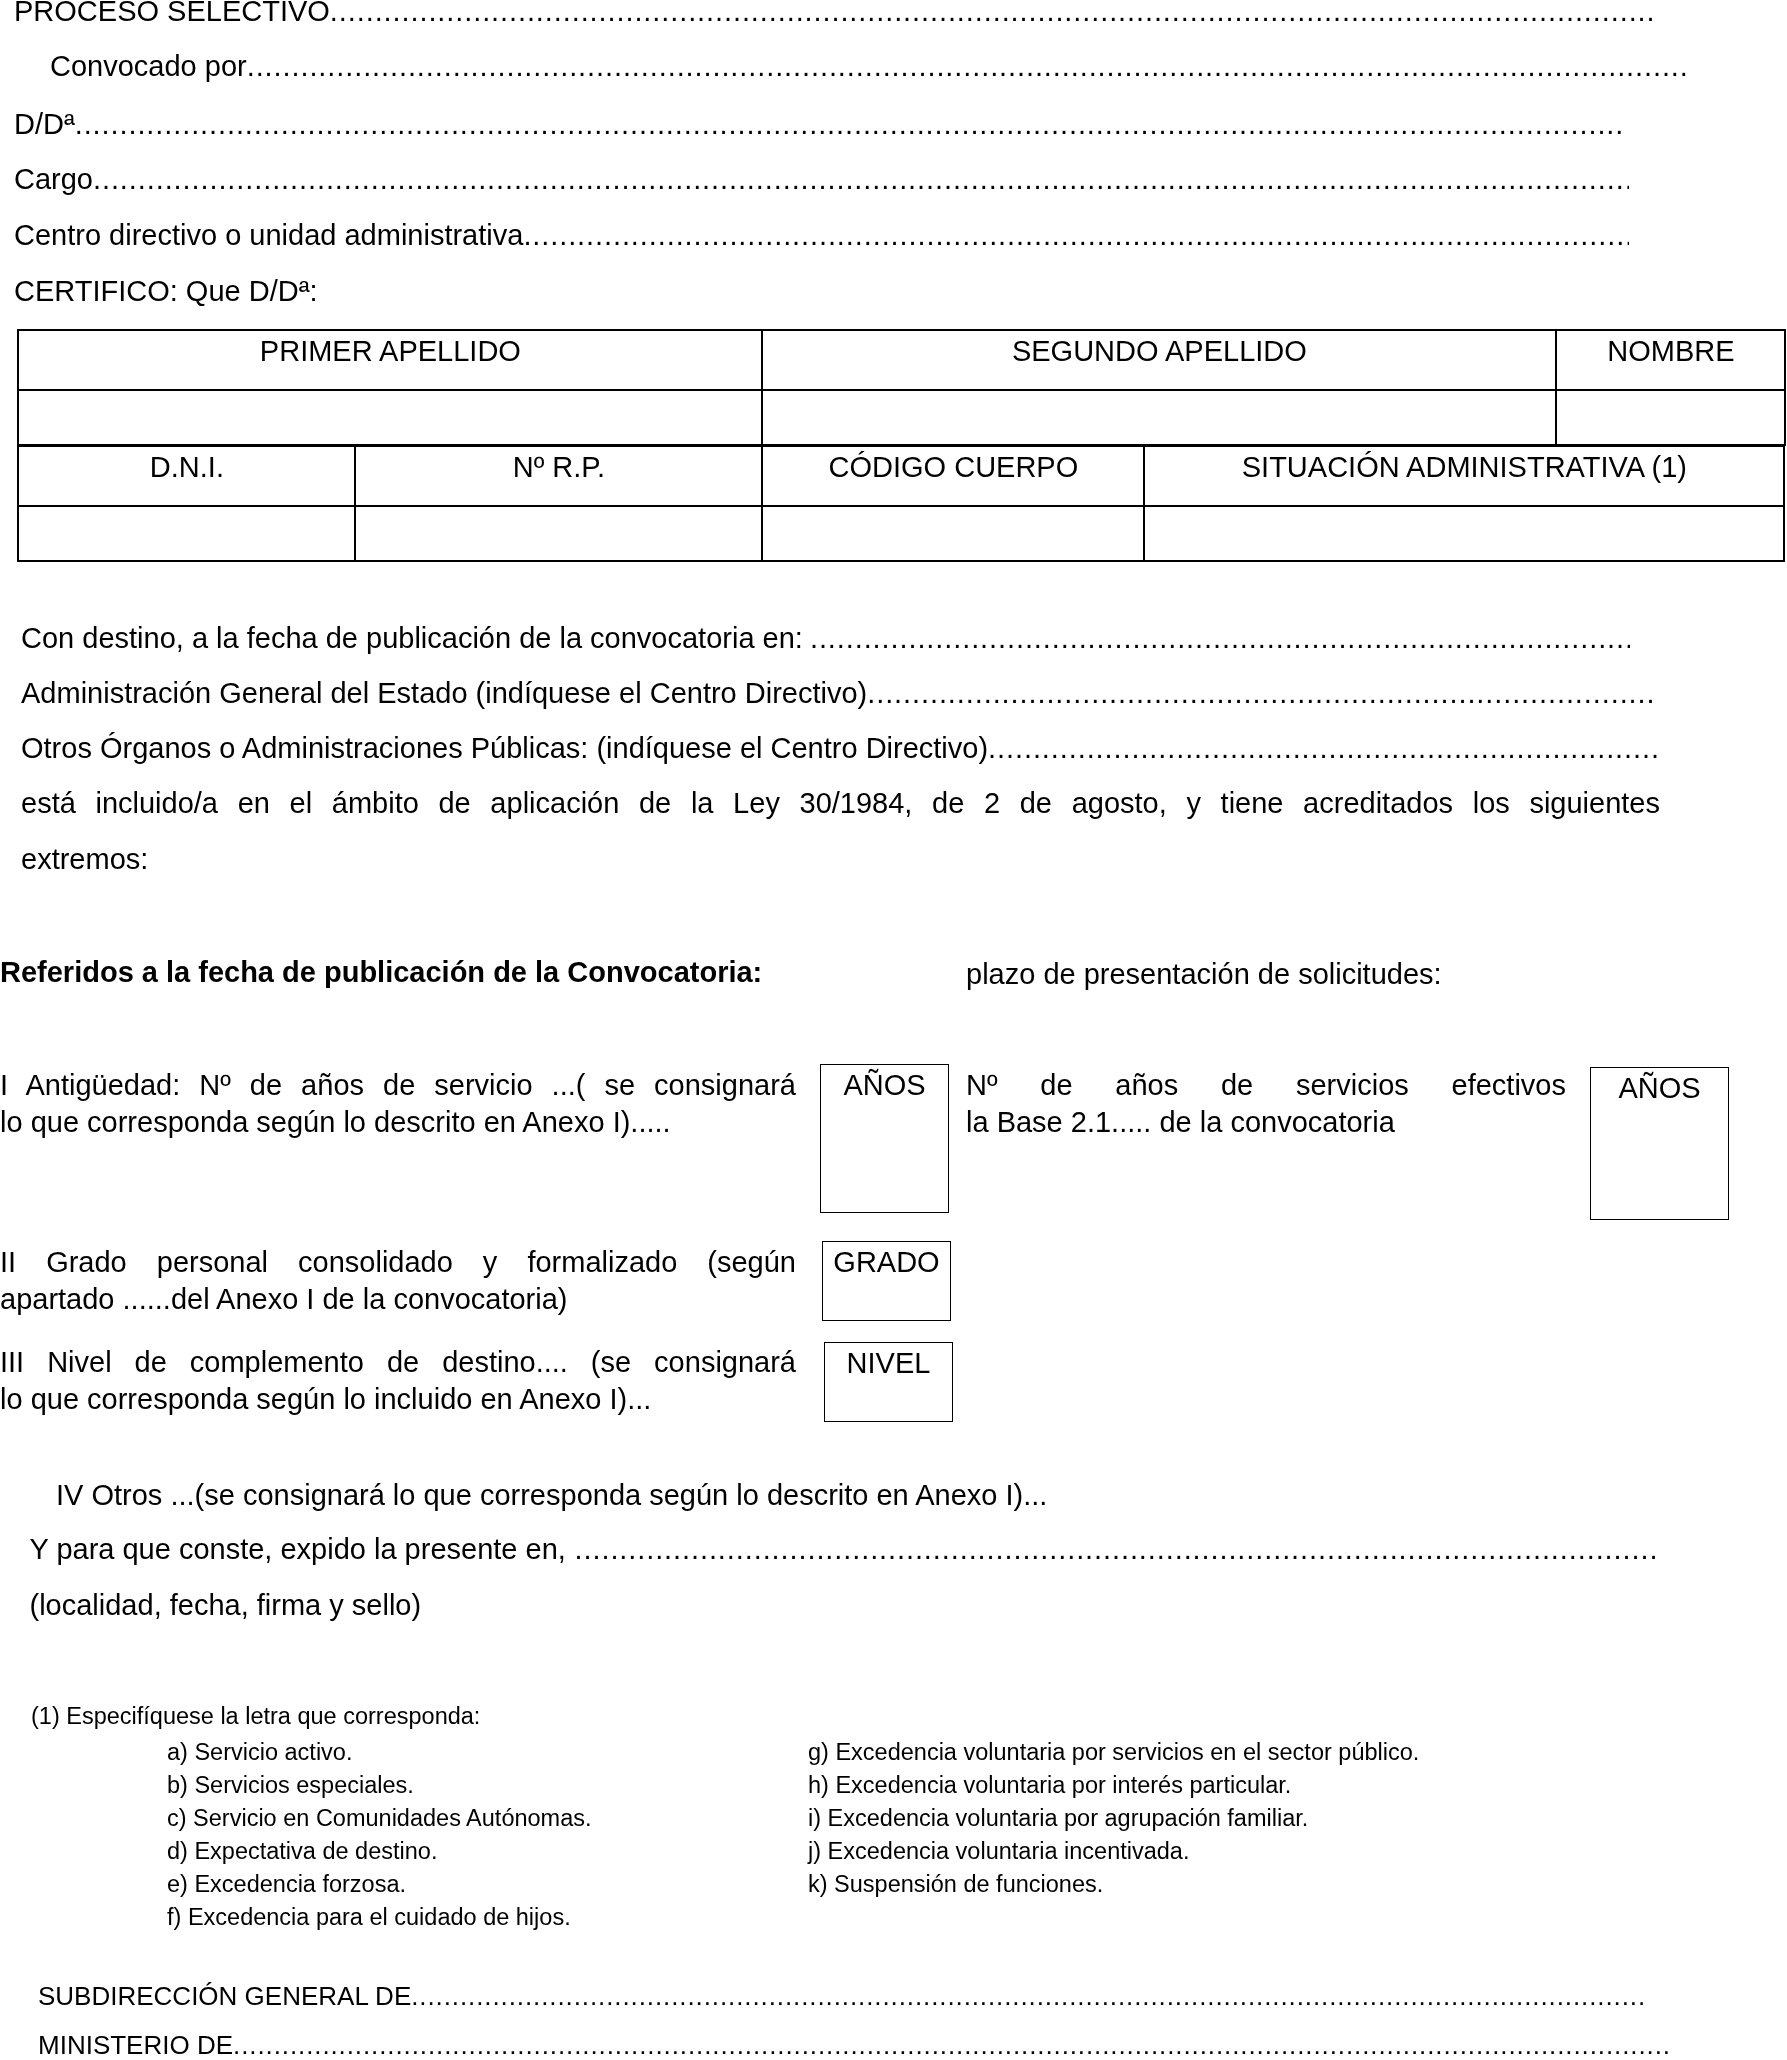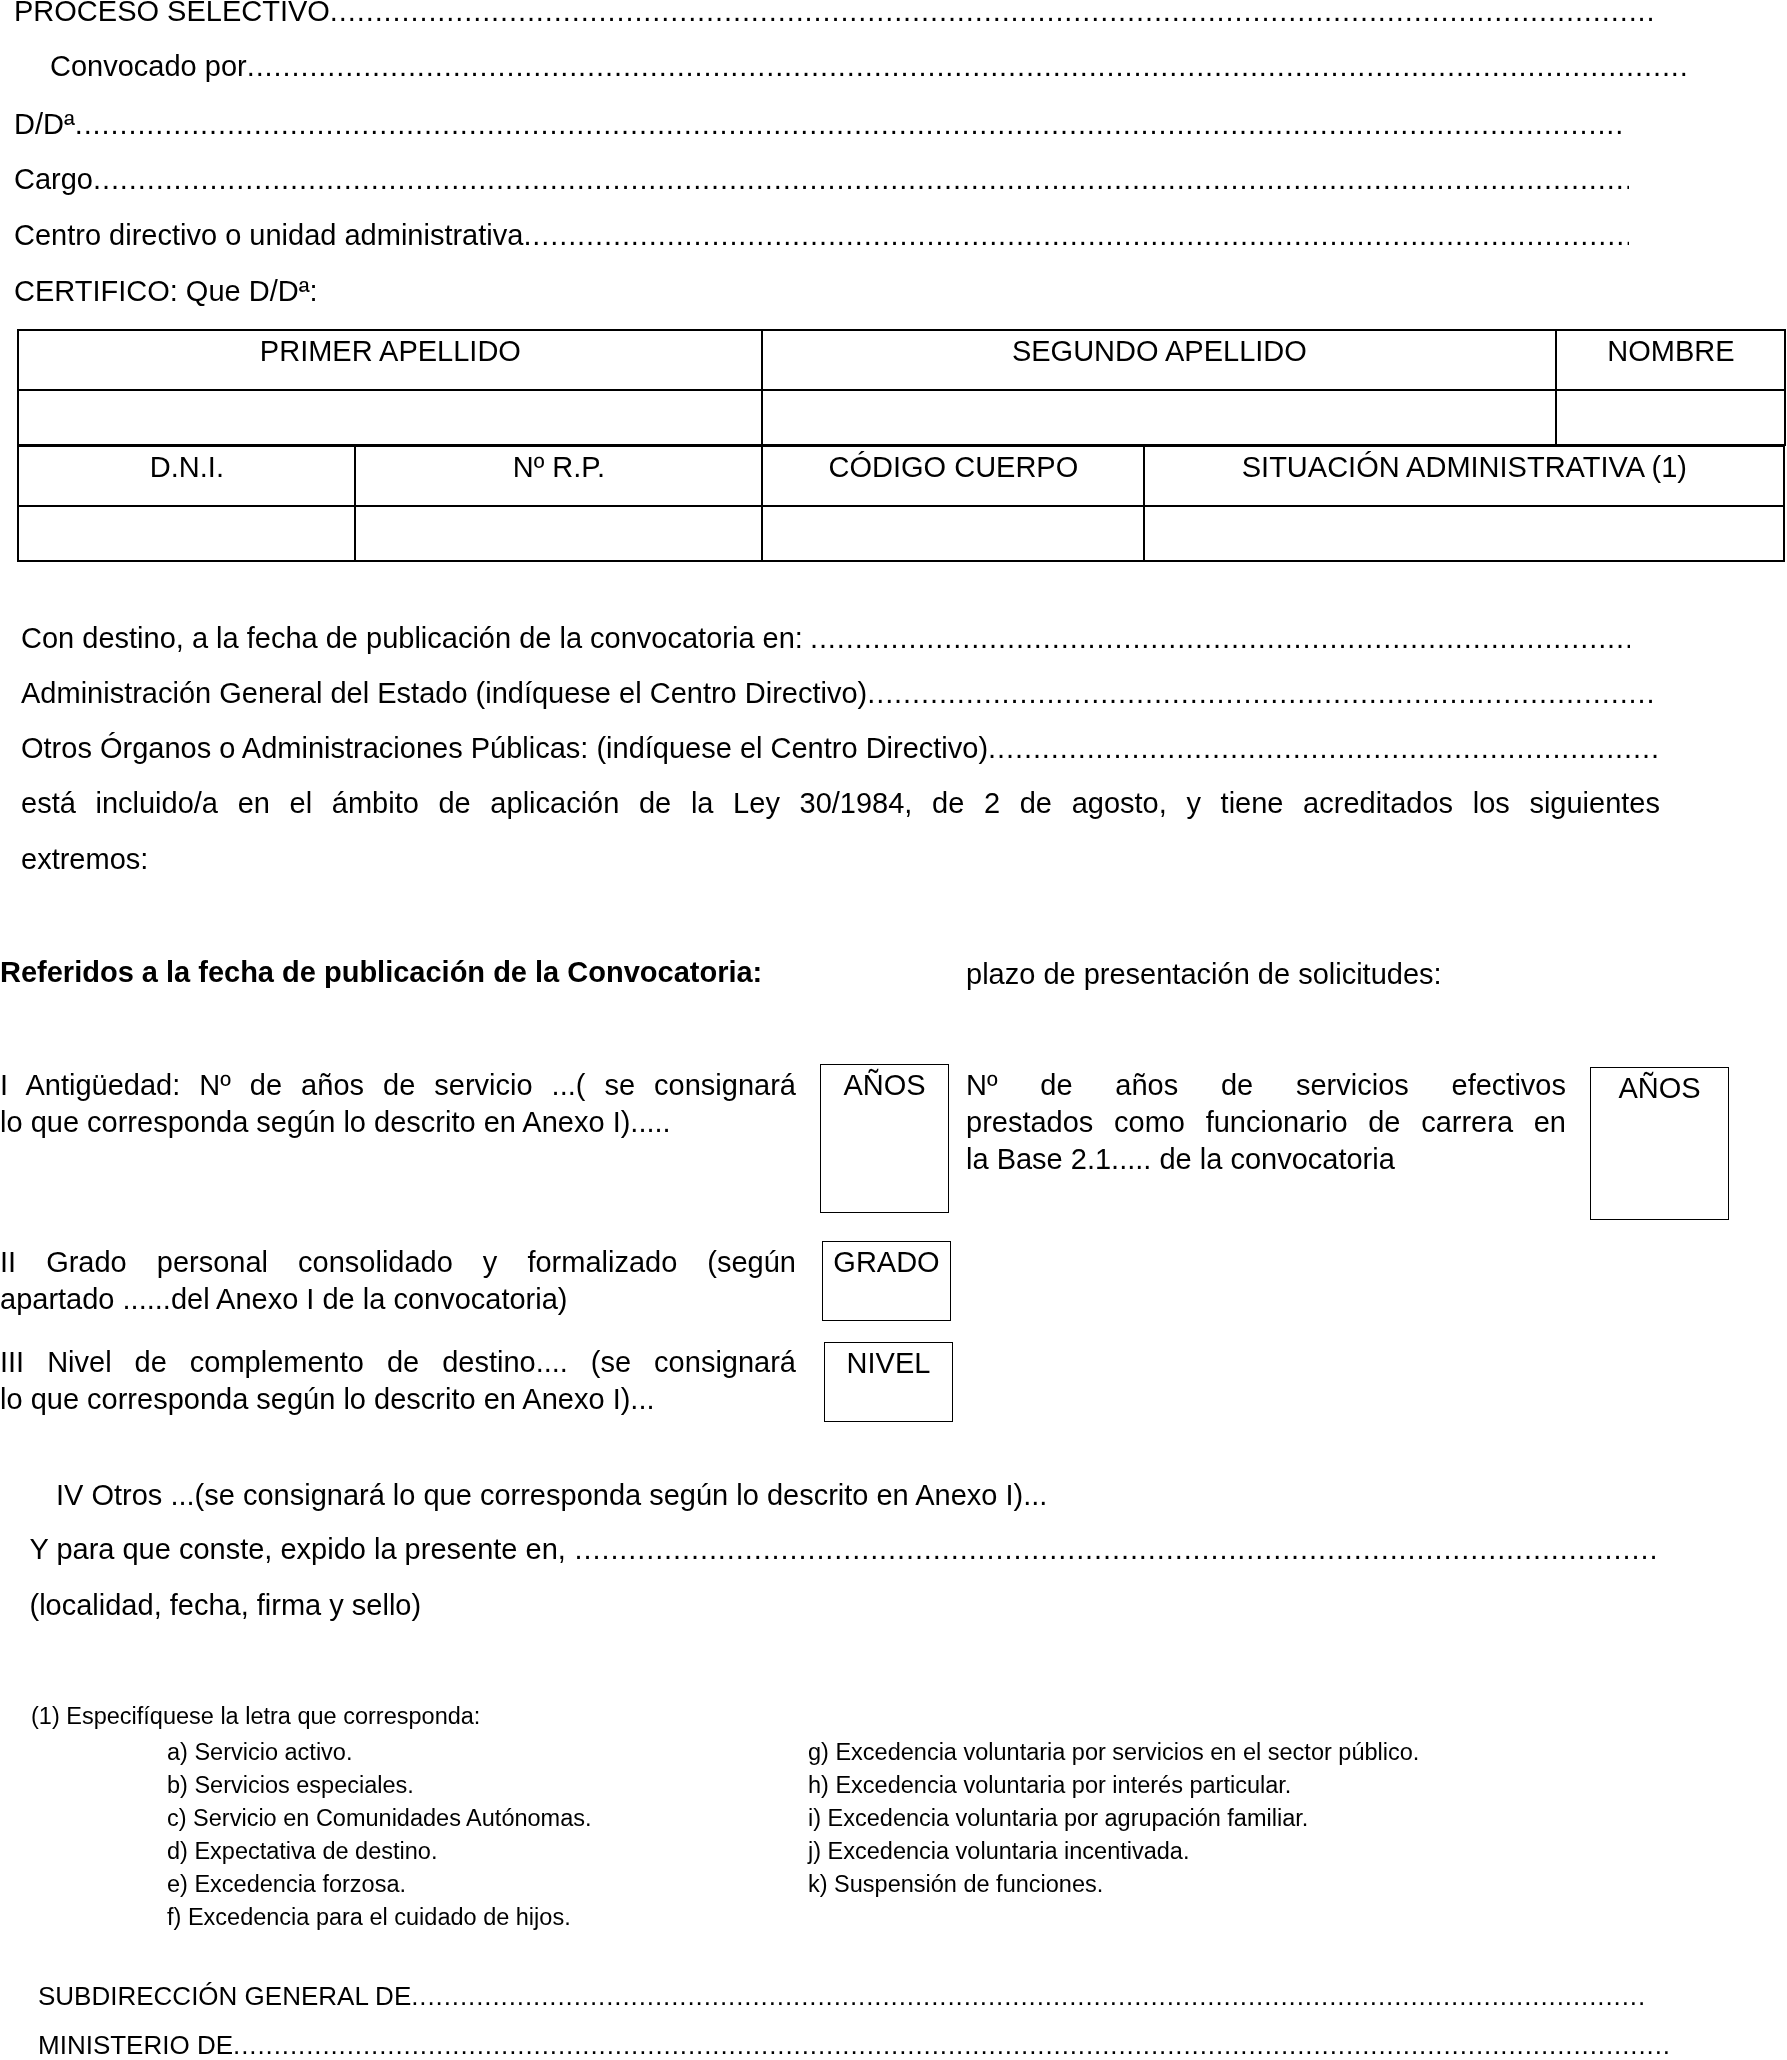--- a/index.html
+++ b/index.html
@@ -124,32 +124,31 @@
 <div class="col-text" style="left:0; top:1244px; width:796px;">
   <div style="text-align-last:justify">II Grado personal consolidado y formalizado (según</div>
   <div>apartado ......del Anexo I de la convocatoria)</div>
 </div>
 <div class="box" style="left:822px; top:1241px; width:129px; height:80px;">
   <div>GRADO</div>
 </div>
 
 <div class="col-text" style="left:0; top:1344px; width:796px;">
   <div style="text-align-last:justify">III Nivel de complemento de destino.... (se consignará</div>
-  <div>lo que corresponda según lo descrito en Anexo I)...</div>
+  <div>lo que corresponda según lo incluido en Anexo I)...</div>
 </div>
 <div class="box" style="left:824px; top:1342px; width:129px; height:80px;">
   <div>NIVEL</div>
 </div>
 
 <div class="col-text" style="left:966px; top:956px; width:600px;">
   <div>plazo de presentación de solicitudes:</div>
 </div>
 <div class="col-text" style="left:966px; top:1067px; width:600px;">
   <div style="text-align-last:justify">Nº de años de servicios efectivos</div>
-  <div style="text-align-last:justify">prestados como funcionario de carrera en</div>
   <div>la Base 2.1..... de la convocatoria</div>
 </div>
 <div class="box" style="left:1590px; top:1067px; width:139px; height:153px;">
   <div>AÑOS</div>
 </div>
 
 <div class="abs" style="left:56px; top:1479px;">IV Otros ...(se consignará lo que corresponda según lo descrito en Anexo I)...</div>
 <div class="line" style="left:29.5px; top:1533px; width:1630px;">
   <span class="label">Y para que conste, expido la presente en,</span>
     <span class="dots" style="margin-left:8.7px"></span>

